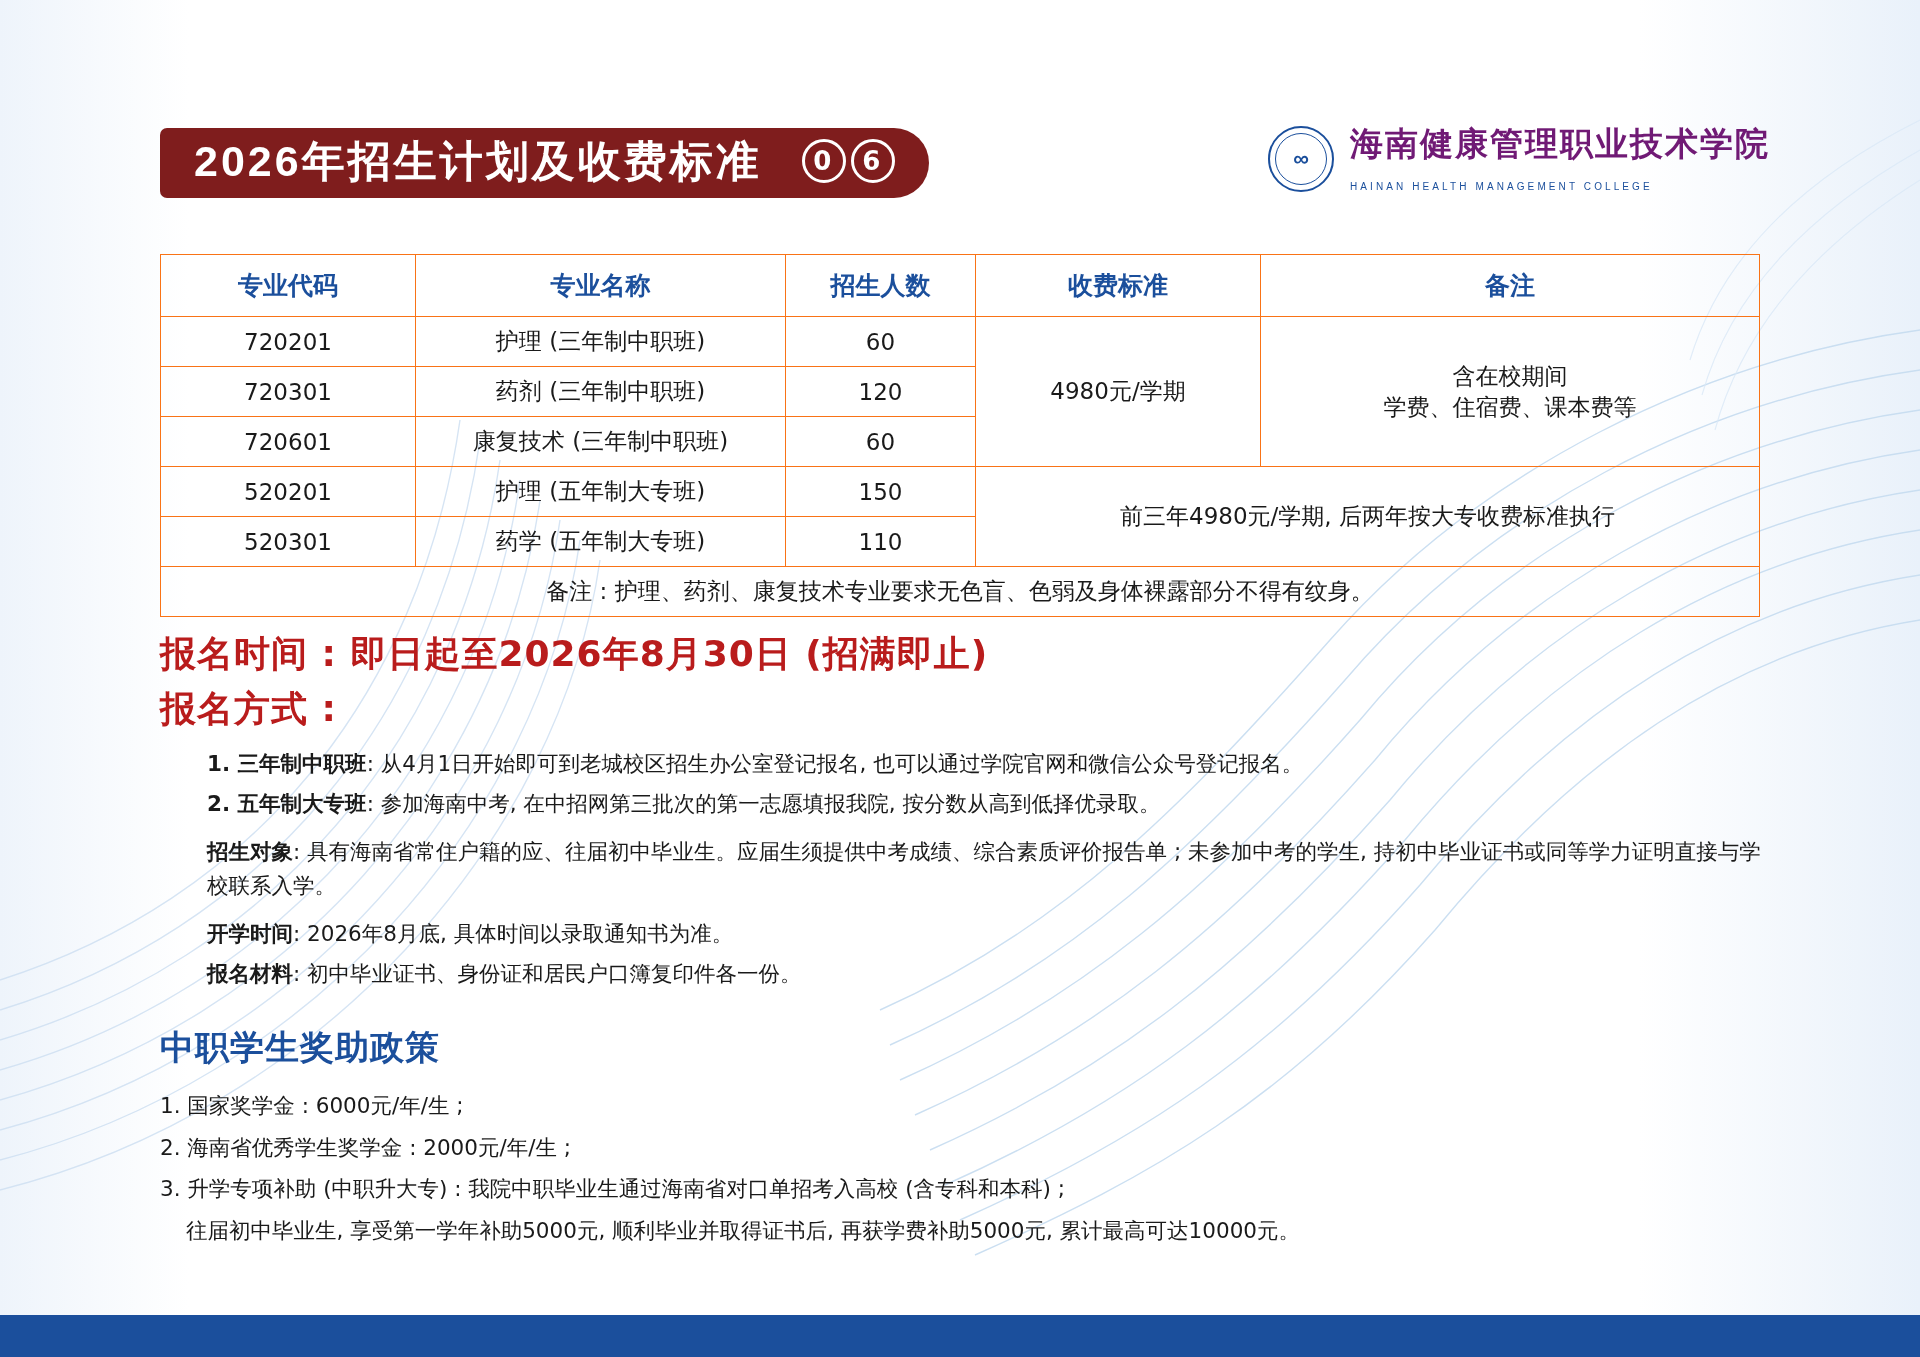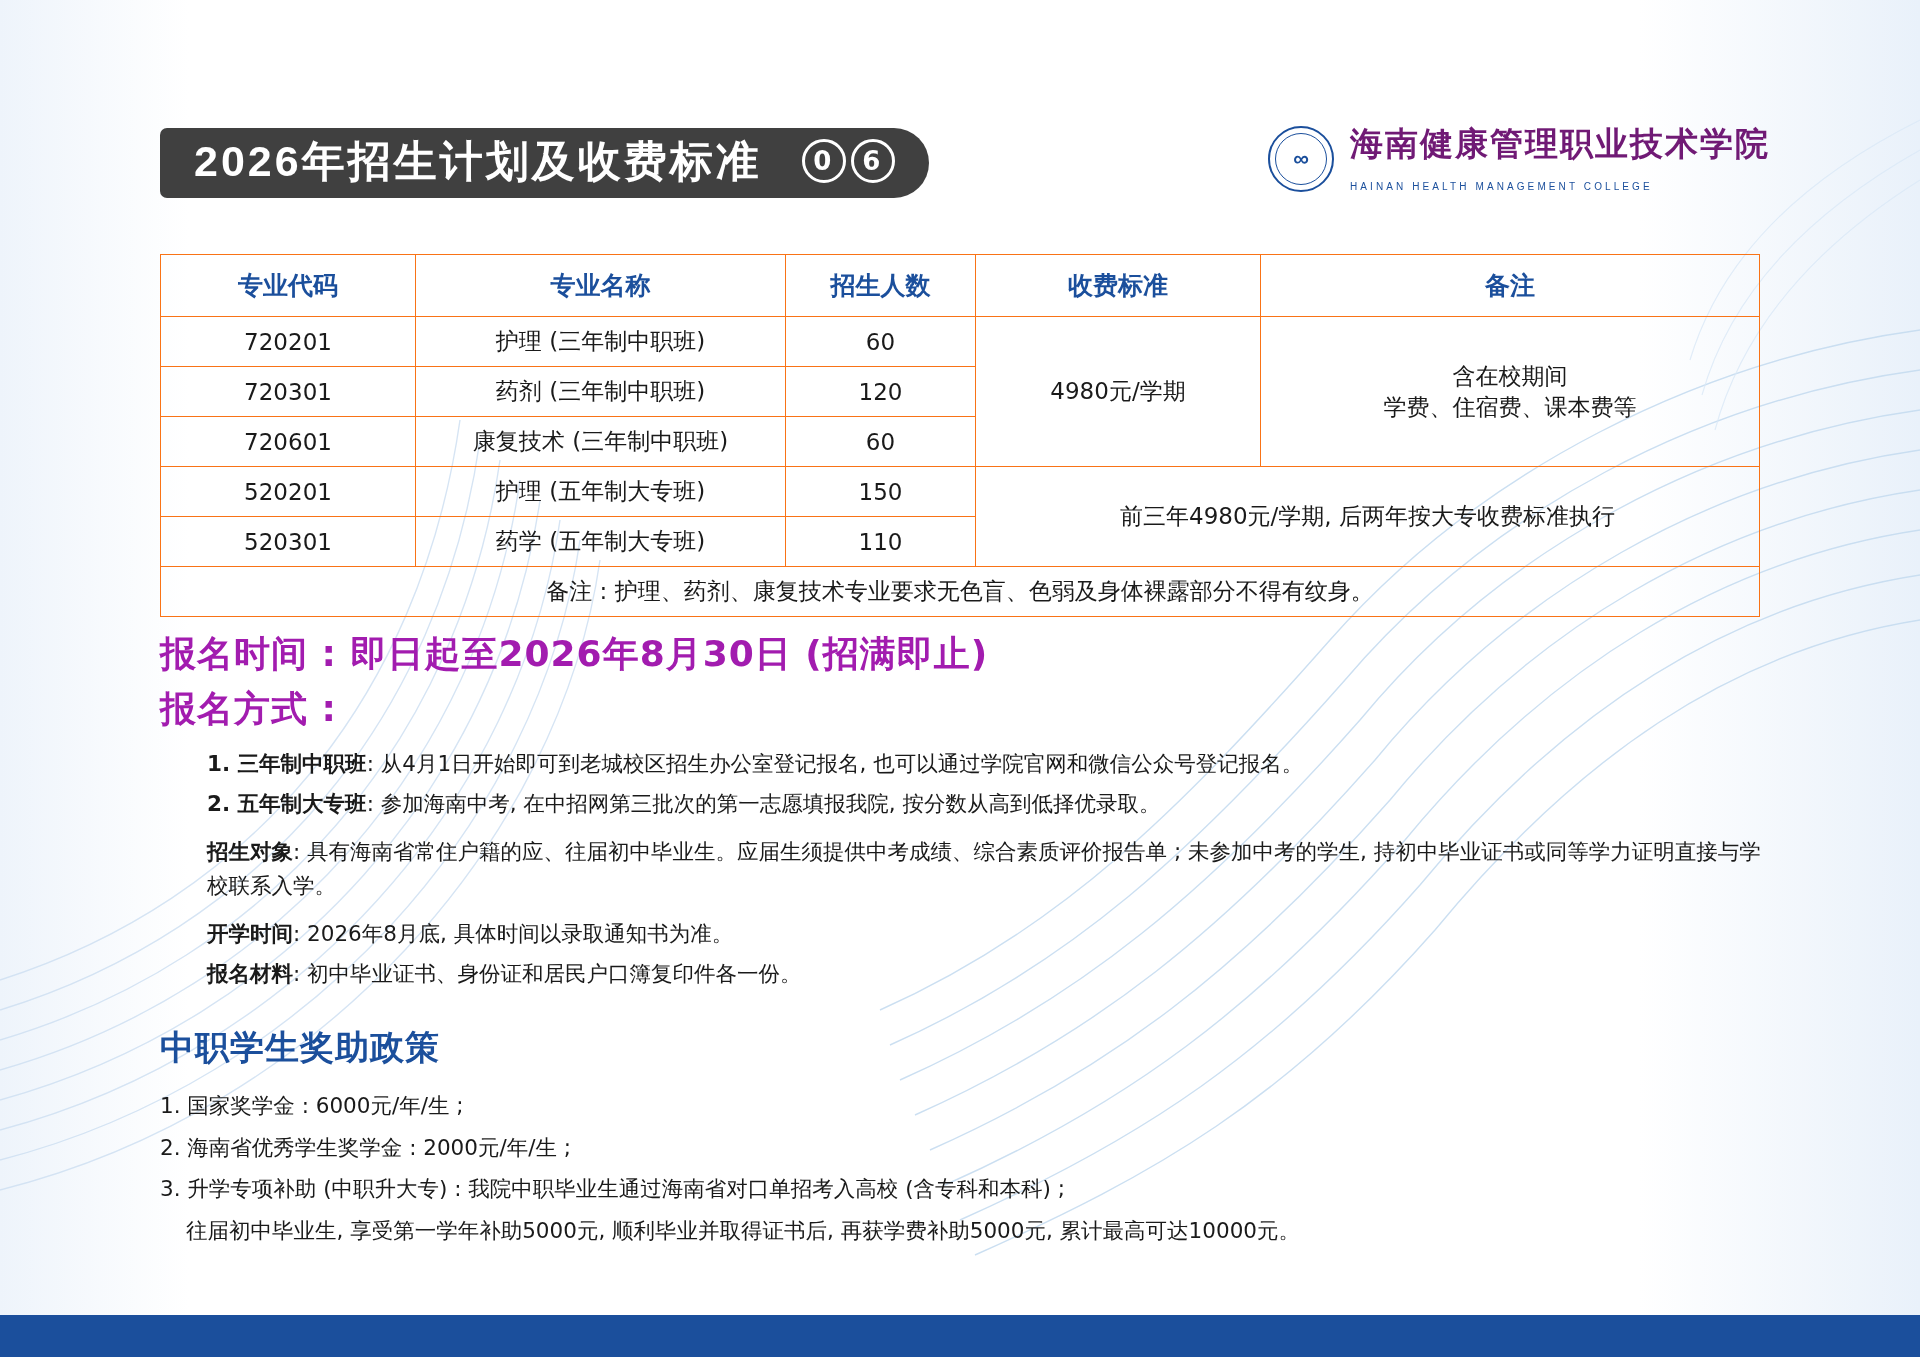--- a/index.html
+++ b/index.html
@@ -36,21 +36,21 @@
 
   
   .header {
     position: absolute;
     top: 128px;
     left: 160px;
     display: flex;
     align-items: center;
   }
   .title-pill {
-    background: #404040;
+    background: #7f1d1d;
     color: #ffffff;
     font-size: 43px;
     font-weight: bold;
     letter-spacing: 3px;
     padding: 14px 34px 18px 34px;
     border-radius: 8px 40px 40px 8px;
     display: flex;
     align-items: center;
     height: 70px;
     line-height: 1;
@@ -154,21 +154,21 @@
 
   
   .content {
     position: absolute;
     top: 630px;
     left: 160px;
     width: 1610px;
     font-family: "DejaVu Sans", sans-serif;
   }
   .blue-heading {
-    color: #a21caf;
+    color: #b91c1c;
     font-weight: bold;
     font-size: 36px;
     letter-spacing: 1px;
     line-height: 1.35;
     margin: 0 0 2px 0;
   }
   .blue-heading.second { margin-top: 6px; }
   .para {
     font-size: 21.5px;
     line-height: 1.58;

